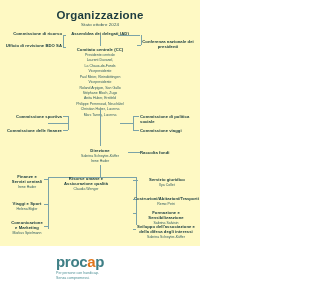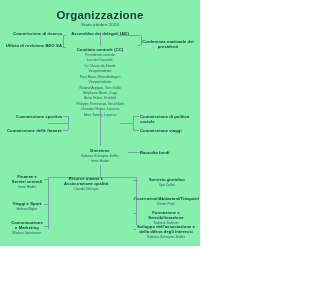--- a/index.html
+++ b/index.html
@@ -19,21 +19,21 @@
     width: 200px;
     height: 284px;
     background: #ffffff;
   }
   .chart-area {
     position: absolute;
     left: 0;
     top: 0;
     width: 200px;
     height: 246px;
-    background: #86efac;
+    background: #fef9c3;
     overflow: hidden;
   }
   .footer-area {
     position: absolute;
     left: 0;
     top: 246px;
     width: 200px;
     height: 38px;
     background: #ffffff;
   }
@@ -273,14 +273,23 @@
 
     <div class="node" style="left:134px; top:224px; width:64px;">
       <span class="ttl">Sviluppo dell'associazione e</span>
       <span class="ttl">della difesa degli interessi</span>
       <span class="sub">Sabrina Schwyter-Küffer</span>
     </div>
     <div class="ln h" style="left:133px; top:229px; width:3px;"></div>
 
   </div>
 
+  <div class="footer-area">
+    <div class="logo-wrap">
+      <div class="logo-text">proc<span class="dot">a</span>p</div>
+      <div class="logo-claim">
+        <div>Per persone con handicap.</div>
+        <div>Senza compromessi.</div>
+      </div>
+    </div>
+  </div>
 
 </div>
 
 </body></html>

